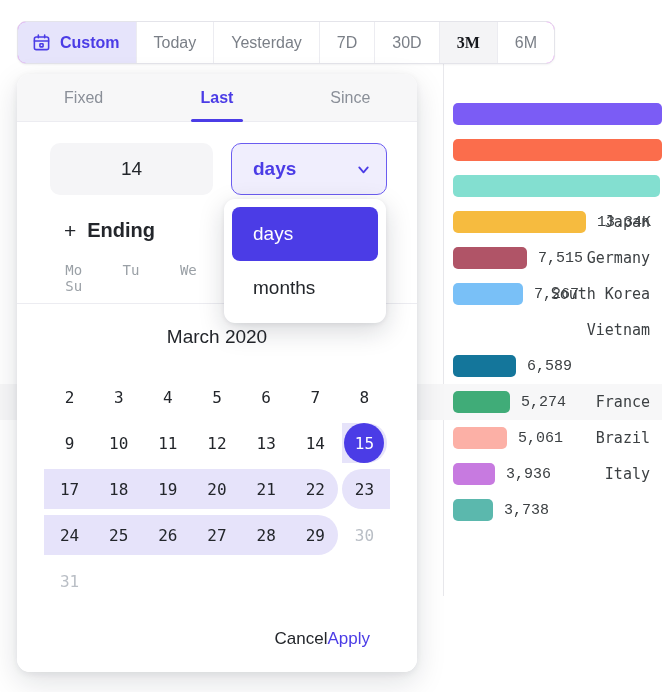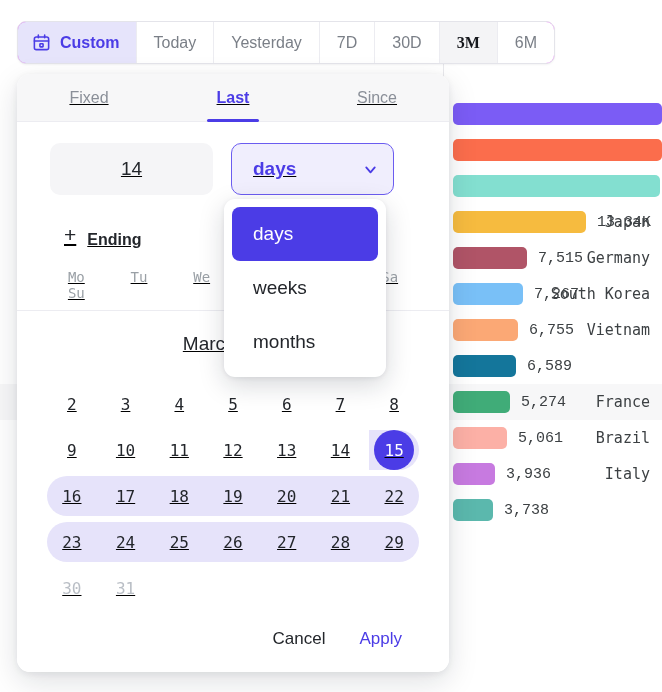--- a/index.html
+++ b/index.html
@@ -64,24 +64,24 @@
   .tab.custom {
     background: #e6e4fb; color: #4b3ce6; font-weight: 600;
     gap: 9px; padding: 0 16px 0 14px;
   }
   .tab.active { background: #f4f4f6; color: #16181d; font-weight: 700; font-family: Liberation Serif, serif; }
   .cal-ic { width: 19px; height: 19px; display: block; }
 
   
   .panel {
     position: absolute; left: 17px; top: 74px;
-    width: 432px; height: 598px;
+    width: 400px; height: 598px;
     background: #fff; border-radius: 13px;
     box-shadow: 0 10px 30px rgba(16,24,40,.13), 0 2px 7px rgba(16,24,40,.07);
-    z-index: 10; overflow: hidden; text-decoration: underline;
+    z-index: 10; overflow: hidden;
   }
   .panel-tabs {
     height: 48px; background: #f7f7f8; display: flex; align-items: stretch;
     border-bottom: 1px solid #ececf1;
   }
   .ptab {
     flex: 1; display: flex; align-items: center; justify-content: center;
     font-size: 16px; color: #8a8f98; position: relative; cursor: pointer;
   }
   .ptab.active { color: #4b3ce6; font-weight: 600; }
@@ -99,21 +99,21 @@
   .unit-select {
     position: relative; width: 163px; height: 52px;
     background: #f0eefd; border: 1.5px solid #6b5cf0; border-radius: 10px;
     display: flex; align-items: center; padding: 0 14px 0 21px;
     font-size: 19px; color: #4b3ce6; font-weight: 600; cursor: pointer;
   }
   .unit-select .chev { margin-left: auto; display: flex; }
 
   .ending-row { display: flex; align-items: center; gap: 11px; padding: 24px 0 0 47px; }
   .plus { font-size: 21px; color: #23262b; line-height: 1; font-weight: 400; }
-  .ending-lbl { font-size: 16px; color: #23262b; font-weight: 600; margin-top: 12px; }
+  .ending-lbl { font-size: 20px; color: #23262b; font-weight: 600; }
 
   .wk-head {
     display: grid; grid-template-columns: repeat(6, 1fr);
     padding: 20px 28px 9px 28px;
     border-bottom: 1px solid #ececf1;
   }
   .wk-head span {
     text-align: center; font-size: 14px; color: #9aa0a6;
     font-family: "DejaVu Sans Mono", monospace;
   }
@@ -147,21 +147,21 @@
   .cal-cell.faded .num { color: #b9bec5; }
   .cal-fade {
     position: absolute; left: 0; right: 0; bottom: 0; height: 34px;
     background: linear-gradient(to bottom, rgba(255,255,255,0), #fff 78%);
     pointer-events: none;
   }
 
   .panel-foot {
     position: absolute; left: 0; right: 0; bottom: 0; height: 66px;
     display: flex; align-items: center; justify-content: flex-end;
-    gap: 34px; padding-right: 47px; background: #fff;
+    padding-right: 47px; background: #fff;
   }
   .btn-cancel { font-size: 17px; color: #23262b; cursor: pointer; background: none; border: none;
                 font-family: "Liberation Sans", sans-serif; }
   .btn-apply { font-size: 17px; color: #4b3ce6; cursor: pointer; background: none; border: none;
                font-family: "Liberation Sans", sans-serif; }
 
   
   .unit-menu {
     position: absolute; left: 224px; top: 199px; width: 162px;
     background: #fff; border-radius: 11px;
@@ -216,24 +216,20 @@
         </div>
         <div class="chart-row">
           <div class="row-label">South Korea</div>
           <div class="bar-wrap">
             <div class="bar" style="width: 70px; background: rgb(121, 192, 247);"></div>
             <span class="bar-val">7,267</span>
           </div>
         </div>
         <div class="chart-row">
           <div class="row-label">Vietnam</div>
-          <div class="bar-wrap">
-            <div class="bar" style="width: 65px; background: rgb(251, 168, 117);"></div>
-            <span class="bar-val">6,755</span>
-          </div>
         </div>
         <div class="chart-row">
           <div class="bar-wrap">
             <div class="bar" style="width: 63px; background: rgb(20, 118, 155);"></div>
             <span class="bar-val">6,589</span>
           </div>
         </div>
         <div class="chart-row alt">
           <div class="row-label">France</div>
           <div class="bar-wrap">
@@ -371,23 +367,20 @@
           </div>
           <div class="cal-cell">
             <span class="num">13</span>
           </div>
           <div class="cal-cell">
             <span class="num">14</span>
           </div>
           <div class="cal-cell range range-start range-end sel">
             <span class="num">15</span>
           </div>
-          <div class="cal-cell range range-start">
-            <span class="num">16</span>
-          </div>
           <div class="cal-cell range">
             <span class="num">17</span>
           </div>
           <div class="cal-cell range">
             <span class="num">18</span>
           </div>
           <div class="cal-cell range">
             <span class="num">19</span>
           </div>
           <div class="cal-cell range">
@@ -446,17 +439,16 @@
     </div>
 
     <div class="panel-foot">
       <button class="btn-cancel">Cancel</button>
       <button class="btn-apply">Apply</button>
     </div>
   </div>
 
   <div class="unit-menu" id="unit-menu">
       <div class="unit-opt selected">days</div>
-      <div class="unit-opt">weeks</div>
       <div class="unit-opt">months</div>
     </div>
 
 </div>
 
 </body></html>

